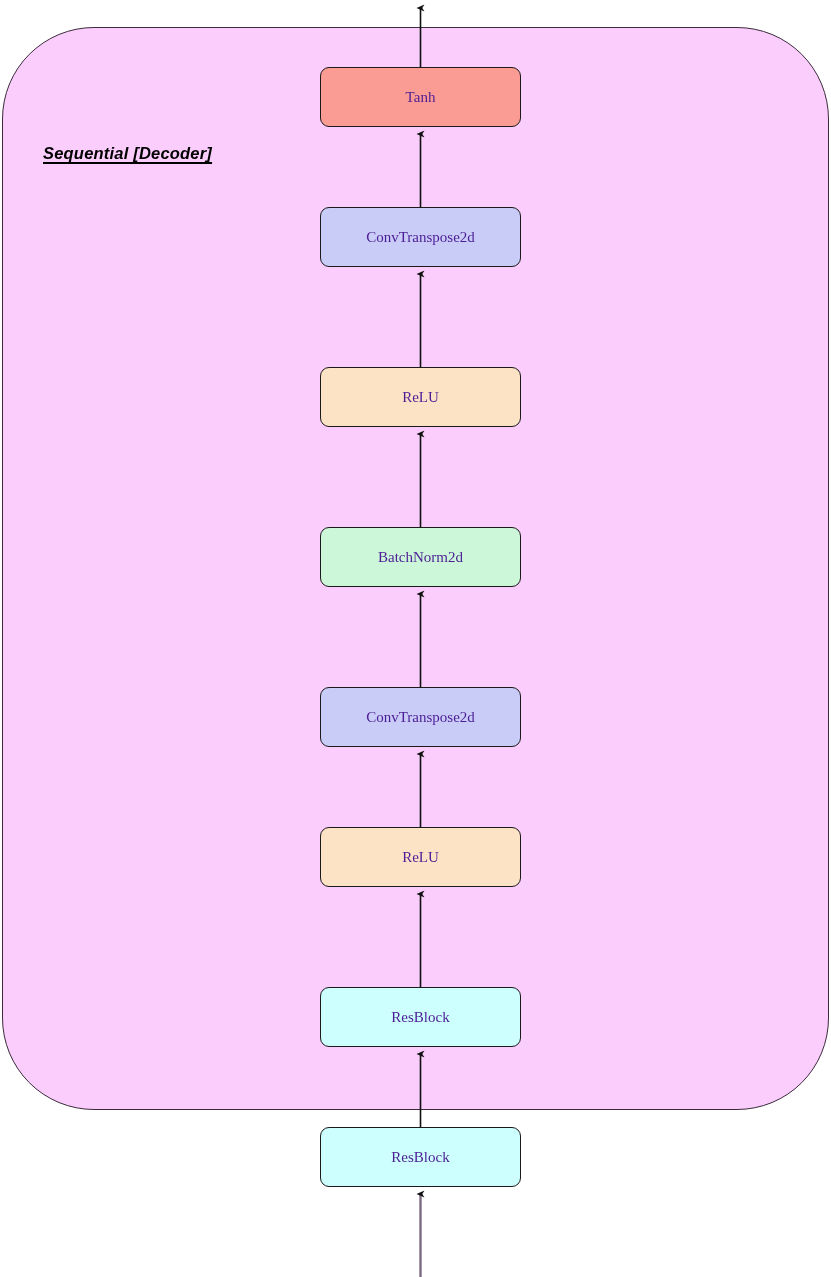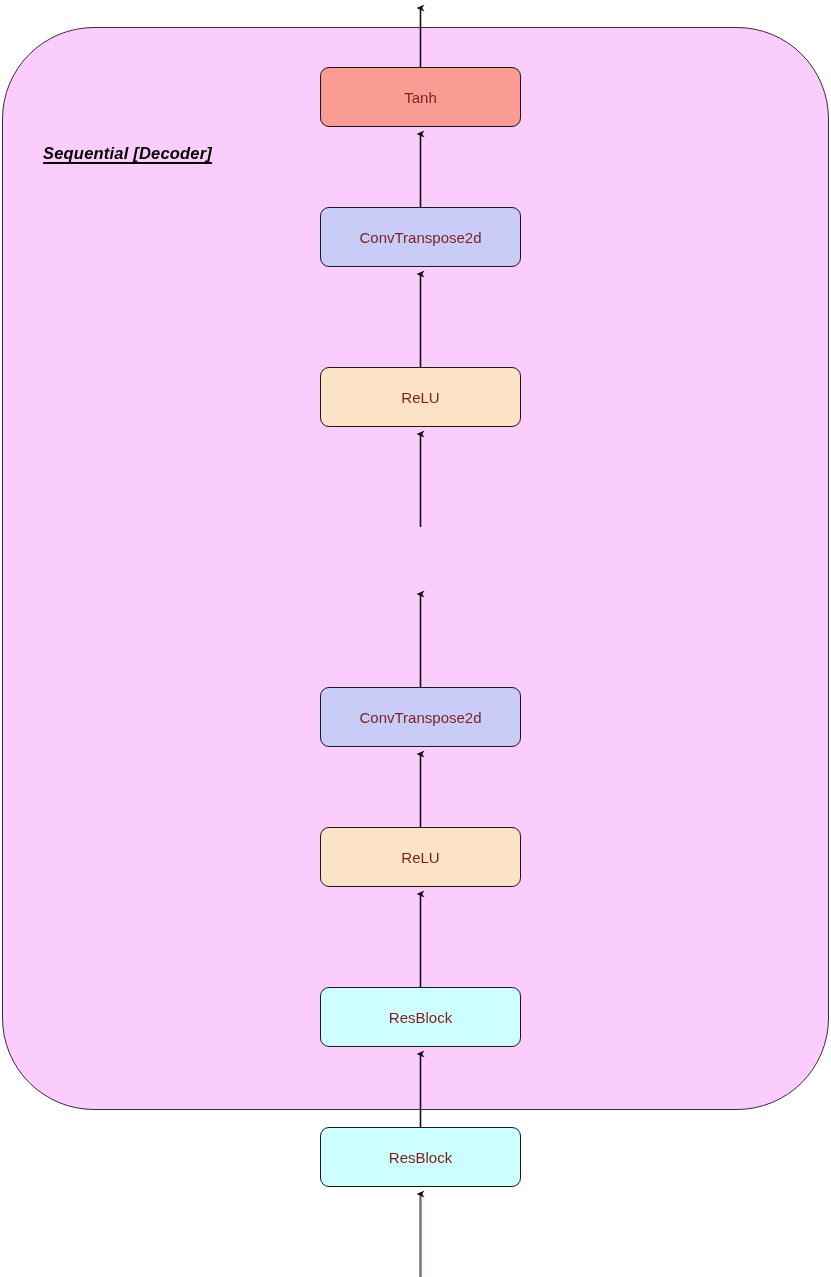--- a/index.html
+++ b/index.html
@@ -56,22 +56,23 @@
     left: 320px;
     width: 201px;
     height: 60px;
     box-sizing: border-box;
     border: 1.2px solid #1a1a1a;
     border-radius: 9px;
     display: flex;
     align-items: center;
     justify-content: center;
     font-size: 15px;
-    color: #7f1d1d;
+    color: #4c1d95;
     line-height: 1;
+    font-family: Liberation Serif, serif;
   }
 
   
   #wires {
     position: absolute;
     left: 0; top: 0;
     width: 831px;
     height: 1277px;
     pointer-events: none;
   }
@@ -110,20 +111,23 @@
 
   <div class="node" style="top: 67px; background: rgb(250, 156, 148);">
     <span>Tanh</span>
   </div>
   <div class="node" style="top: 207px; background: rgb(200, 204, 247);">
     <span>ConvTranspose2d</span>
   </div>
   <div class="node" style="top: 367px; background: rgb(253, 227, 198);">
     <span>ReLU</span>
   </div>
+  <div class="node" style="top: 527px; background: rgb(204, 247, 216);">
+    <span>BatchNorm2d</span>
+  </div>
   <div class="node" style="top: 687px; background: rgb(200, 204, 247);">
     <span>ConvTranspose2d</span>
   </div>
   <div class="node" style="top: 827px; background: rgb(253, 227, 198);">
     <span>ReLU</span>
   </div>
   <div class="node" style="top: 987px; background: rgb(204, 255, 253);">
     <span>ResBlock</span>
   </div>
   <div class="node" style="top: 1127px; background: rgb(204, 255, 253);">

